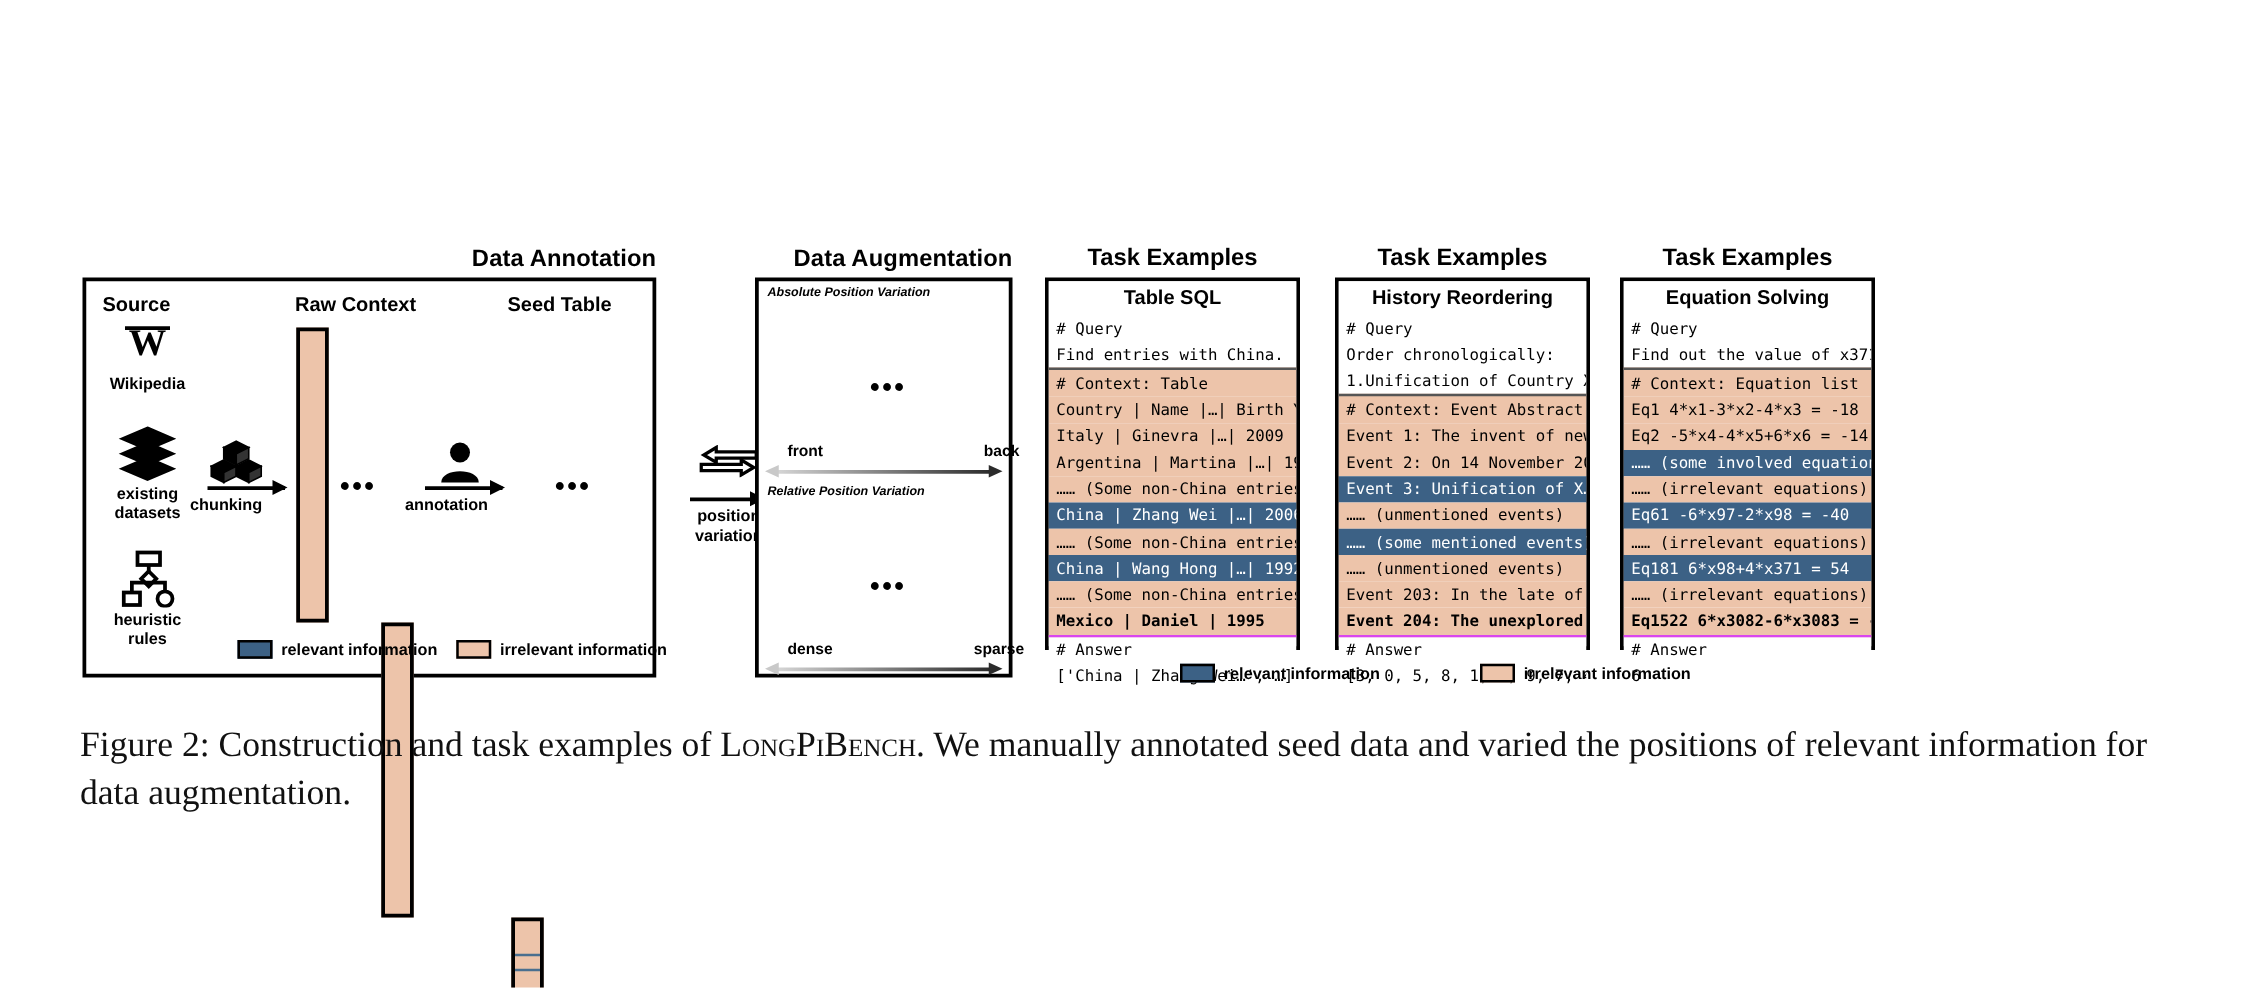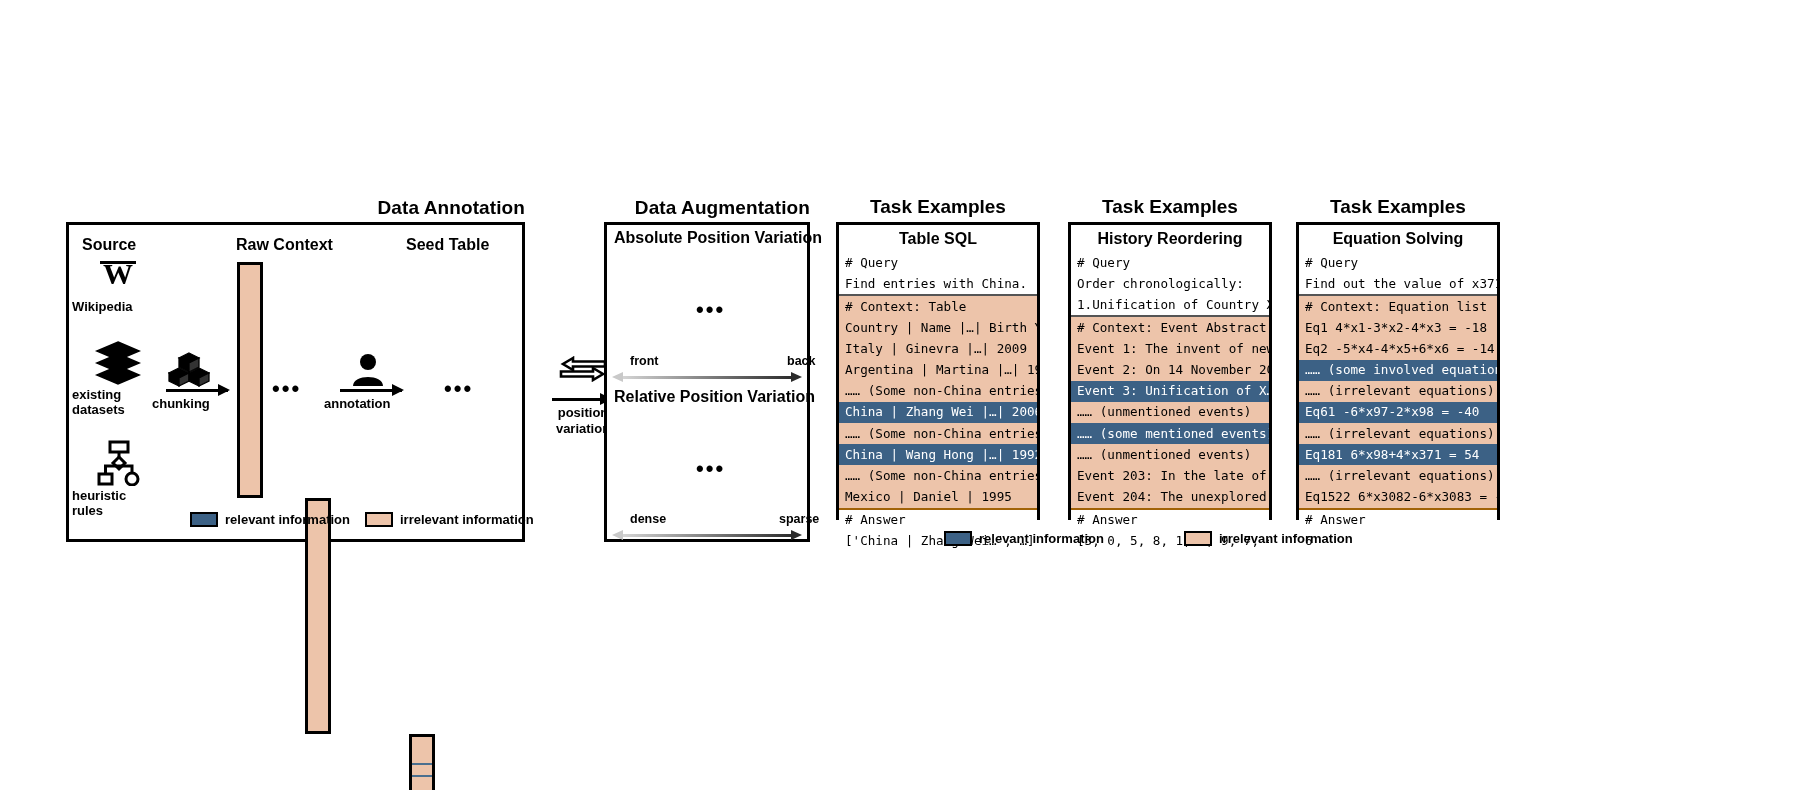--- a/index.html
+++ b/index.html
@@ -11,38 +11,38 @@
 
   
   .bar{position:relative;background:#edc4aa;border:3px solid #000;box-sizing:border-box;overflow:hidden;}
   .bar .line{position:absolute;left:0;right:0;height:2px;background:#4a6f8f;}
   .dots{font-size:22px;font-weight:bold;letter-spacing:2px;line-height:1;}
 
   
   #p1{position:absolute;left:66px;top:222px;width:459px;height:320px;}
   #p1-title{position:absolute;left:66px;top:197px;width:459px;}
   .col-head{position:absolute;font-weight:bold;font-size:16px;}
-  .src-label{position:absolute;font-weight:bold;font-size:13px;text-align:left;line-height:1.15;}
+  .src-label{position:absolute;font-weight:bold;font-size:13px;text-align:center;line-height:1.15;}
   .arrow-label{position:absolute;font-weight:bold;font-size:13px;text-align:left;}
 
   .arrow-line{position:absolute;height:3px;background:#000;}
   .arrow-line:after{content:"";position:absolute;right:-2px;top:-5px;
     border-left:12px solid #000;border-top:6.5px solid transparent;border-bottom:6.5px solid transparent;}
 
   
   .legend-row{position:absolute;display:flex;align-items:center;gap:7px;}
   .legend-sw{width:28px;height:15px;border:2px solid #000;box-sizing:border-box;}
   .legend-sw.rel{background:#3c6185;}
   .legend-sw.irr{background:#edc4aa;}
   .legend-txt{font-size:13px;font-weight:bold;}
 
   
   #p2{position:absolute;left:604px;top:222px;width:206px;height:320px;}
   #p2-title{position:absolute;left:604px;top:197px;width:206px;}
-  .sub-title{position:absolute;font-weight:bold;font-size:16px;}
+  .sub-title{position:absolute;font-weight:bold;font-size:10px;font-style:italic;}
   .endlabel{position:absolute;font-weight:bold;font-size:12.5px;margin-left:17px;}
   .grad-arrow{position:absolute;height:5px;}
   .grad-arrow .gl{position:absolute;left:9px;right:9px;top:1px;height:3px;}
   .grad-arrow .headR{position:absolute;right:0;top:-3.5px;border-left:11px solid #2b2b2b;
     border-top:5.5px solid transparent;border-bottom:5.5px solid transparent;}
   .grad-arrow .headL{position:absolute;left:0;top:-3.5px;border-right:11px solid #c9c9c9;
     border-top:5.5px solid transparent;border-bottom:5.5px solid transparent;}
 
   
   #posvar{position:absolute;left:530px;top:356px;width:70px;text-align:center;margin-left:18px;}
@@ -51,21 +51,21 @@
   .task-title{position:absolute;font-weight:bold;font-size:19px;text-align:center;}
   .task-box{position:absolute;border:3px solid #000;background:#fff;box-sizing:border-box;
      font-family:"DejaVu Sans Mono",monospace;font-size:12.6px;}
   .task-name{font-weight:bold;font-family:"Liberation Sans",sans-serif;font-size:16px;
      text-align:center;padding:5px 0 4px;background:#fff;}
   .tl{padding:1.5px 6px;white-space:nowrap;overflow:hidden;line-height:1.44;}
   .tl.ctx{background:#edc4aa;}
   .tl.rel{background:#3c6185;color:#fff;}
   .tl.plain{background:#fff;}
   .sep-top{border-top:2px solid #555;}
-  .sep-bot{border-bottom:2px solid #a16207;}
+  .sep-bot{border-bottom:2px solid #d946ef;font-weight:bold;}
 
   
   #caption{position:absolute;left:64px;top:578px;width:1690px;
      font-family:"Liberation Serif",serif;font-size:28.5px;line-height:1.34;color:#111;}
   .sc{font-variant:small-caps;}
 </style>
 </head>
 <body>
 
 <div id="root">
@@ -272,14 +272,17 @@
 
   <div class="legend-row" style="left:944px;top:531px;">
     <div class="legend-sw rel"></div>
     <div class="legend-txt">relevant information</div>
   </div>
   <div class="legend-row" style="left:1184px;top:531px;">
     <div class="legend-sw irr"></div>
     <div class="legend-txt">irrelevant information</div>
   </div>
 
+  <div id="caption">
+    <span>Figure 2: Construction and task examples of </span><span class="sc">Long</span><span class="sc">Pi</span><span class="sc">Bench</span><span>. We manually annotated seed data and varied the positions of relevant information for data augmentation.</span>
+  </div>
 
 </div>
 
 </body></html>

